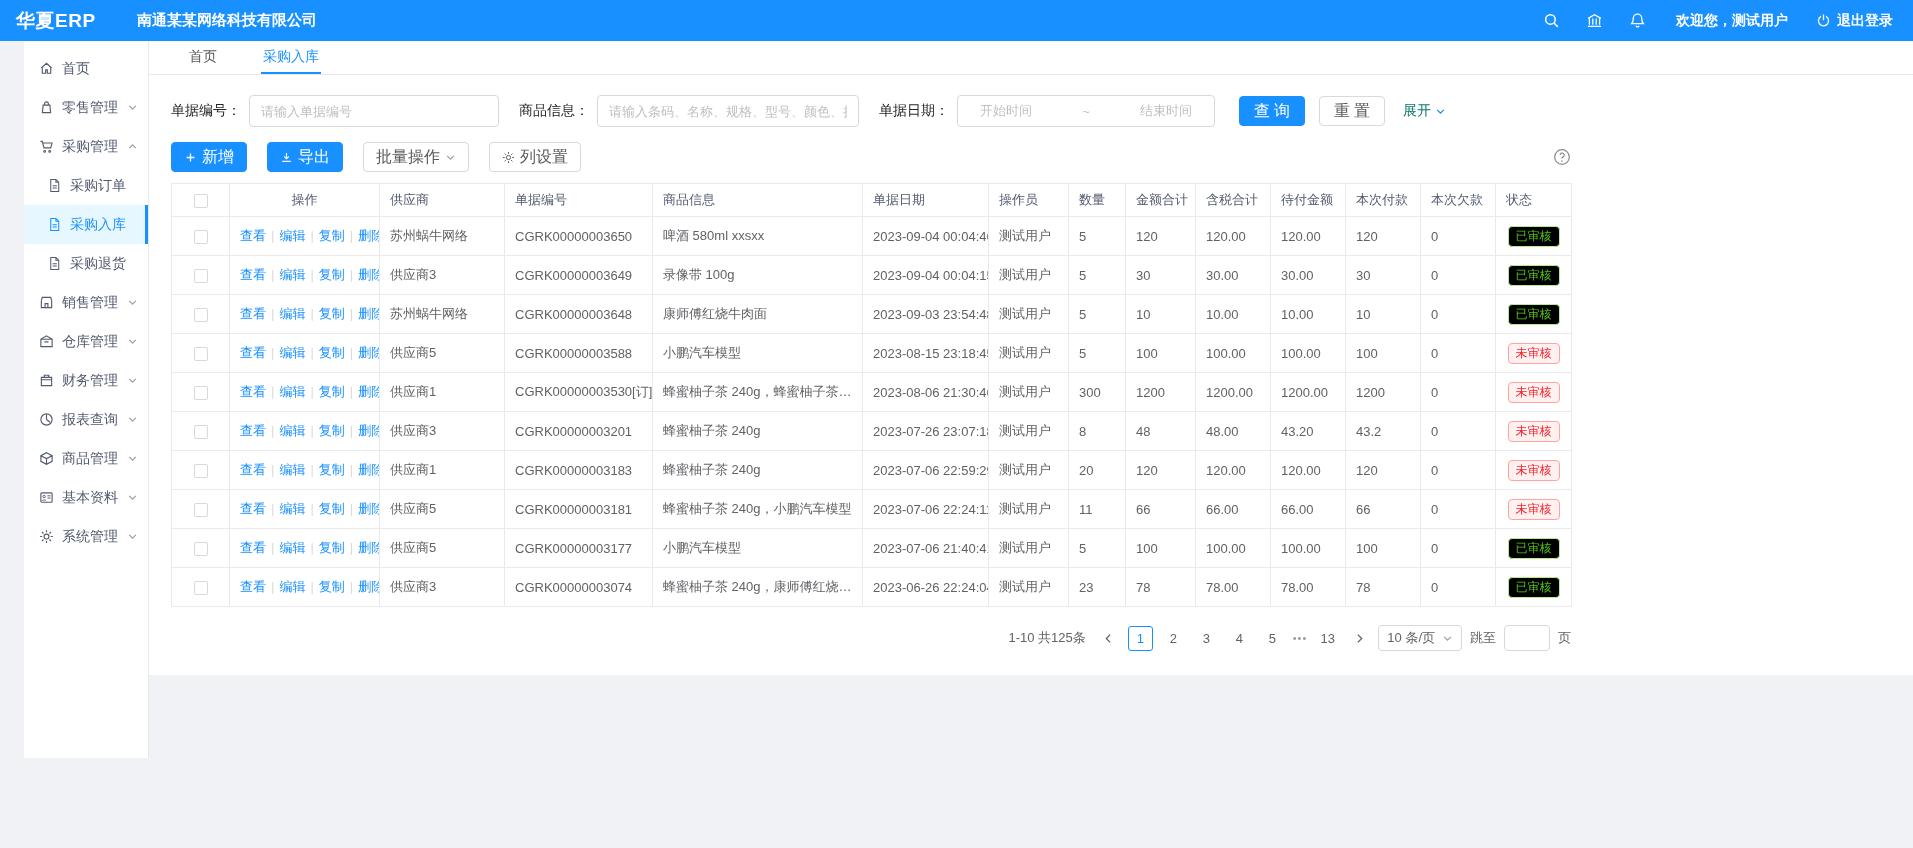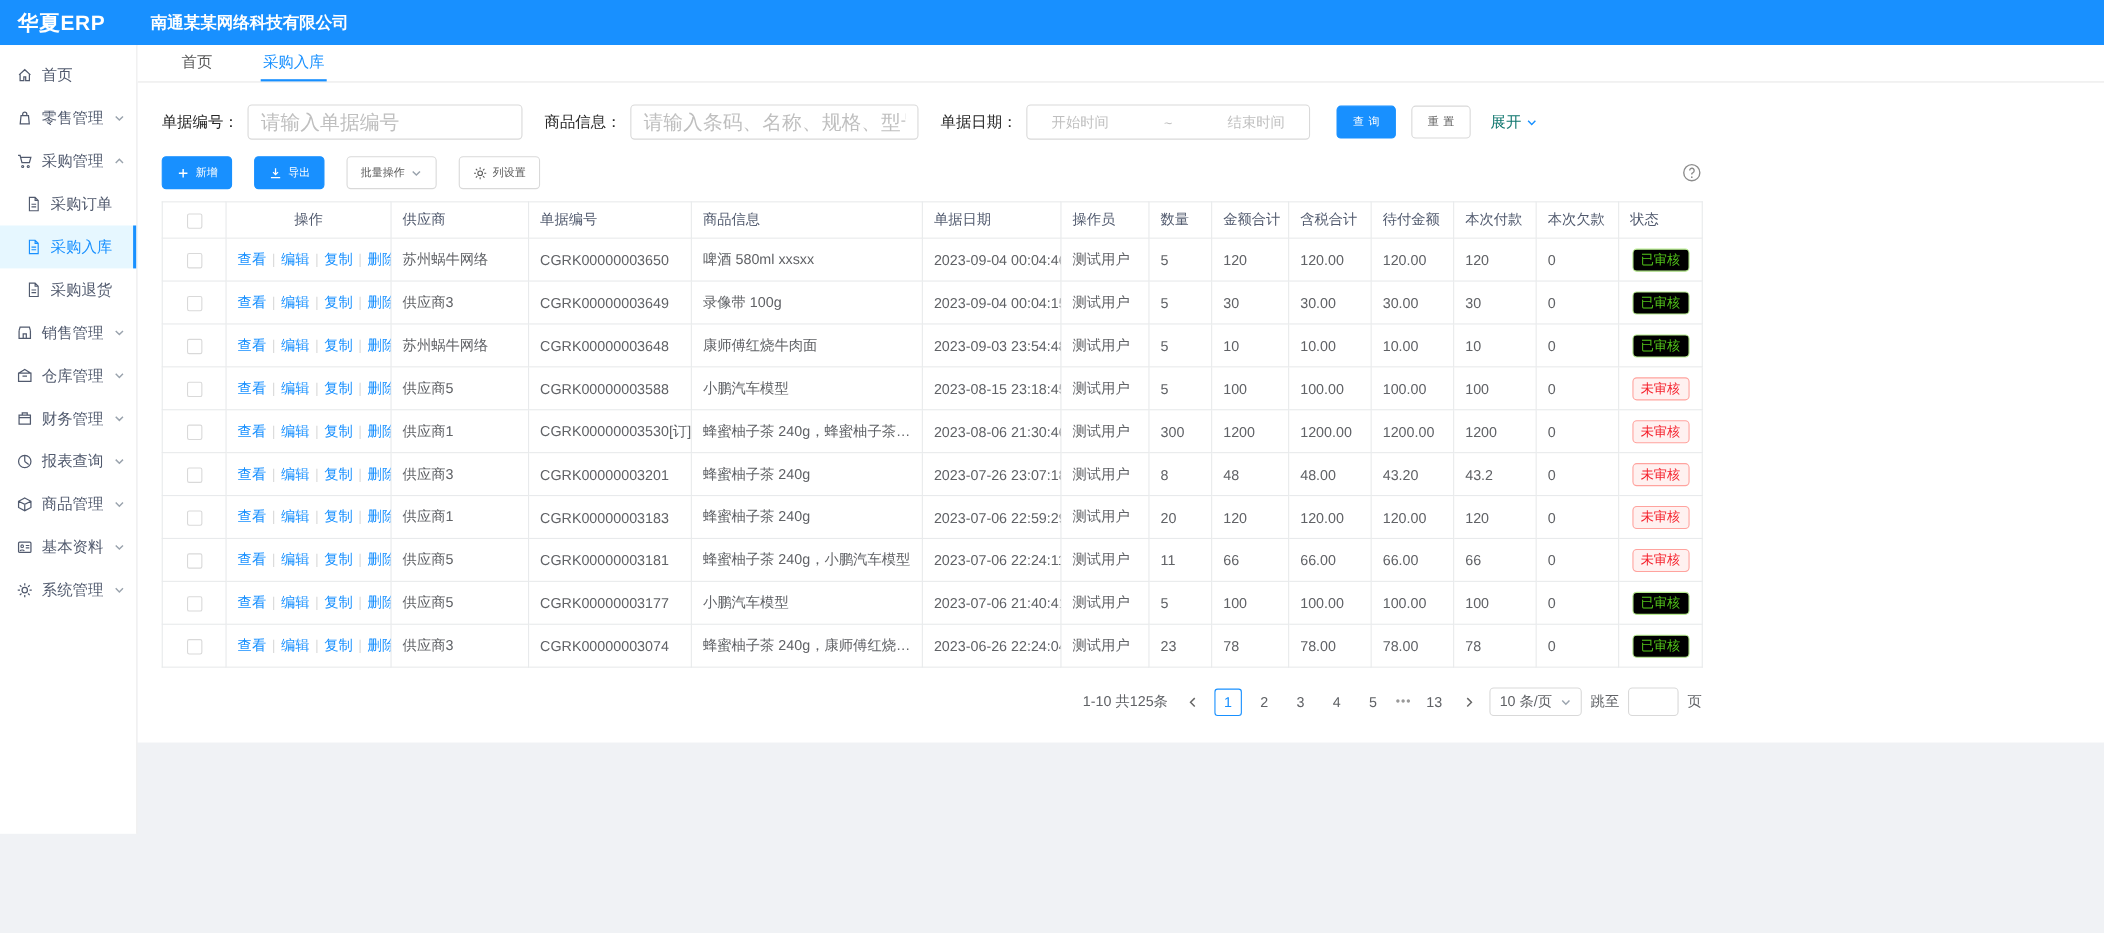--- a/index.html
+++ b/index.html
@@ -13,21 +13,21 @@
   .logo { flex:0 0 125px; font-size:19px; font-weight:bold; padding-left:16px; letter-spacing:.5px; }
   .company { font-size:15px; font-weight:bold; margin-left:12px; }
   .tb-right { margin-left:auto; display:flex; align-items:center; padding-right:20px; }
   .tb-icon { width:17px; height:17px; margin-left:26px; color:#fff; cursor:pointer; display:inline-flex; }
   .tb-icon svg { width:100%; height:100%; }
   .welcome { font-size:14px; font-weight:bold; margin-left:30px; }
   .logout { display:flex; align-items:center; gap:6px; margin-left:28px; font-size:14px; font-weight:bold; cursor:pointer; }
   .logout .icon { width:15px; height:15px; }
 
   
-  .layout { display:flex; height:717px; }
+  .layout { display:flex; height:717px;margin-left:24px; }
   .sidebar { flex:0 0 125px; background:#fff; border-right:1px solid #e8e8e8; padding-top:8px; overflow:hidden; }
   .side-item, .side-sub { height:39px; display:flex; align-items:center; font-size:14px; color:#515a6e; cursor:pointer; }
   .side-item { padding:0 10px 0 15px; }
   .side-sub { padding:0 10px 0 23px; }
   .side-item .lbl, .side-sub .lbl { margin-left:8px; white-space:nowrap; }
   .side-item .icon, .side-sub .icon { width:15px; height:15px; color:#515a6e; }
   .chev { margin-left:auto; width:11px; height:11px; color:#9aa3ad; display:inline-flex; }
   .chev svg { width:100%; height:100%; }
   .chev.up { transform:rotate(180deg); }
   .side-sub.active { background:#e6f7ff; color:#1890ff; border-right:3px solid #1890ff; }
@@ -39,26 +39,26 @@
   
   .tabbar { height:34px; background:#fff; border-bottom:1px solid #e8e8e8; display:flex; align-items:flex-end; padding-left:38px; }
   .tab { padding:6px 2px; margin-right:42px; font-size:14px; color:#595959; line-height:20px; cursor:pointer; border-bottom:2px solid transparent; }
   .tab.active { color:#1890ff; border-bottom-color:#1890ff; }
 
   .content { padding-left:22px; }
 
   
   .filters { display:flex; align-items:center; margin-top:20px; width:1400px; }
   .flabel { color:#262626; margin-right:8px; white-space:nowrap; }
-  .finput { height:32px; border:1px solid #d9d9d9; border-radius:4px; padding:0 11px; font-size:18px; color:#333; outline:none; background:#fff; font-family:inherit; }
+  .finput { height:32px; border:1px solid #d9d9d9; border-radius:4px; padding:0 11px; font-size:13px; color:#333; outline:none; background:#fff; font-family:inherit; }
   .finput::placeholder { color:#bfbfbf; }
   .w-docno { width:250px; margin-right:20px; }
   .w-product { width:262px; margin-right:20px; }
   .date-range { width:258px; height:32px; border:1px solid #d9d9d9; border-radius:4px; background:#fff; display:flex; align-items:center; justify-content:space-between; padding:0 22px; color:#bfbfbf; font-size:13px; cursor:text; }
-  .btn { height:30px; padding:0 12px; display:inline-flex; align-items:center; gap:5px; border:1px solid #d9d9d9; border-radius:4px; background:#fff; color:#595959; font-size:10px; cursor:pointer; font-family:inherit; }
+  .btn { height:30px; padding:0 12px; display:inline-flex; align-items:center; gap:5px; border:1px solid #d9d9d9; border-radius:4px; background:#fff; color:#595959; font-size:16px; cursor:pointer; font-family:inherit; }
   .btn .icon { width:13px; height:13px; }
   .btn.primary { background:#1890ff; border-color:#1890ff; color:#fff; }
   .btn.spaced { letter-spacing:4px; padding-left:14px; padding-right:10px; }
   .btn-search { margin-left:24px; }
   .btn-reset { margin-left:14px; }
   .expand { color:#0f766e; margin-left:18px; display:inline-flex; align-items:center; gap:4px; cursor:pointer; }
   .expand .chev { color:#1890ff; margin-left:0; }
 
   
   .toolbar { display:flex; align-items:center; margin-top:15px; width:1400px; gap:20px; }
@@ -92,20 +92,47 @@
   .pg-size { height:26px; border:1px solid #d9d9d9; border-radius:4px; background:#fff; display:inline-flex; align-items:center; gap:7px; padding:0 8px; cursor:pointer; }
   .pg-size .chev { margin-left:0; }
   .pg-jump-input { width:46px; height:26px; border:1px solid #d9d9d9; border-radius:4px; background:#fff; outline:none; padding:0 6px; font-family:inherit; }
 </style>
 </head>
 <body>
 
 <header class="topbar">
   <div class="logo">华夏ERP</div>
   <div class="company">南通某某网络科技有限公司</div>
+  <div class="tb-right">
+    <span class="tb-icon">
+        <svg viewBox="0 0 16 16">
+          <circle cx="7" cy="7" r="4.5" fill="none" stroke="currentColor" stroke-width="1.4"></circle>
+          <path d="m10.5 10.5 3.5 3.5" stroke="currentColor" stroke-width="1.4"></path>
+        </svg>
+      </span>
+    <span class="tb-icon">
+        <svg viewBox="0 0 16 16">
+          <path d="M2 6 8 2.5 14 6M3.2 6v6M6.4 6v6M9.6 6v6M12.8 6v6M1.8 13.5h12.4" fill="none" stroke="currentColor" stroke-width="1.2"></path>
+        </svg>
+      </span>
+    <span class="tb-icon">
+        <svg viewBox="0 0 16 16">
+          <path d="M8 2a4 4 0 0 1 4 4c0 3 .8 4.2 1.5 5h-11C3.2 10.2 4 9 4 6a4 4 0 0 1 4-4zM6.5 13a1.6 1.6 0 0 0 3 0" fill="none" stroke="currentColor" stroke-width="1.2"></path>
+        </svg>
+      </span>
+    <span class="welcome">欢迎您，测试用户</span>
+    <span class="logout">
+      <span class="icon">
+          <svg viewBox="0 0 16 16">
+            <path d="M5.3 3.6a5.4 5.4 0 1 0 5.4 0M8 1.6v6" fill="none" stroke="currentColor" stroke-width="1.4"></path>
+          </svg>
+        </span>
+      <span>退出登录</span>
+    </span>
+  </div>
 </header>
 
 <div class="layout">
 
   <aside class="sidebar" id="sidebar">
       <div class="side-item">
         <span class="icon">
           <svg viewBox="0 0 16 16">
             <path d="M2.5 7.5 8 2.5l5.5 5M3.5 7v6h3.6V9.4h1.8V13h3.6V7" fill="none" stroke="currentColor" stroke-width="1.2"></path>
           </svg>

